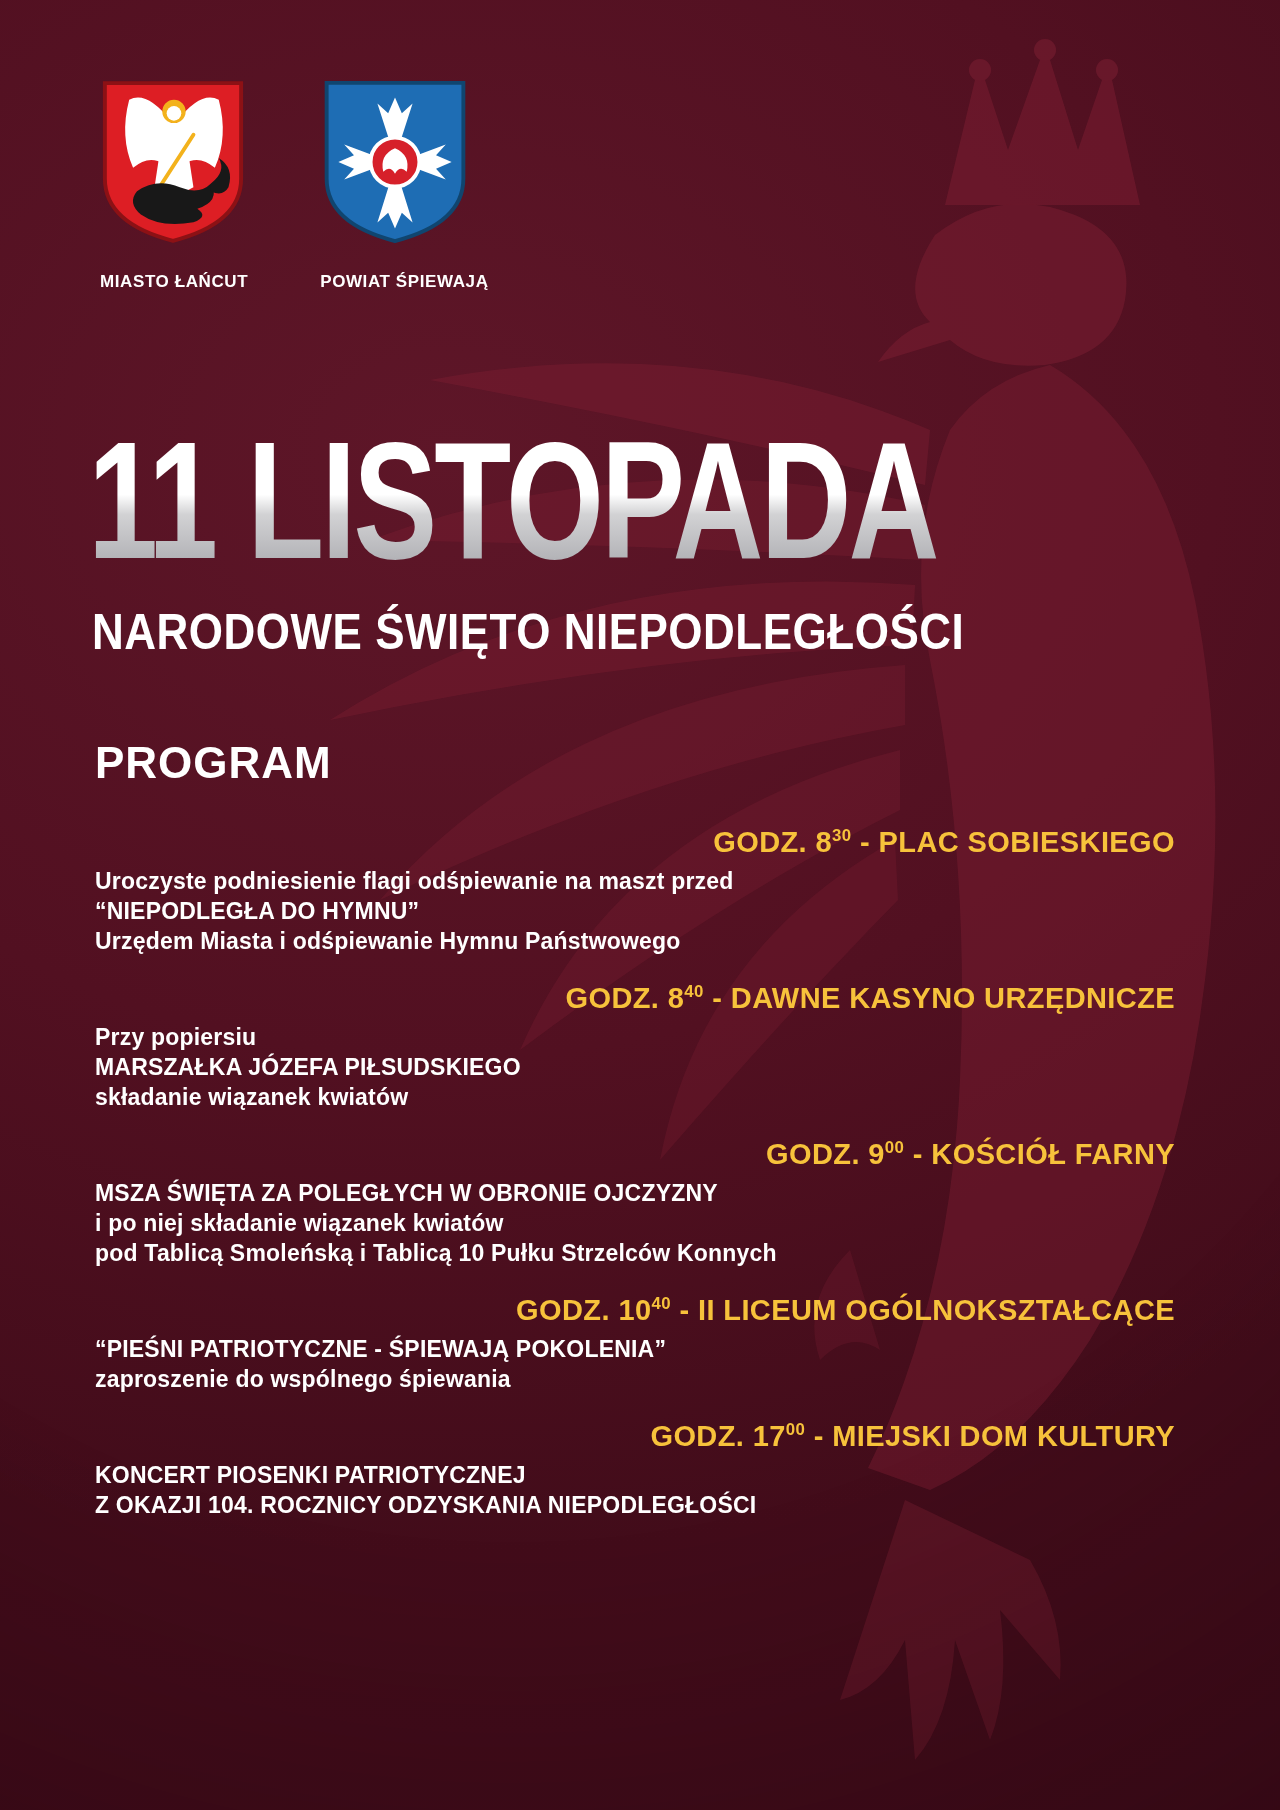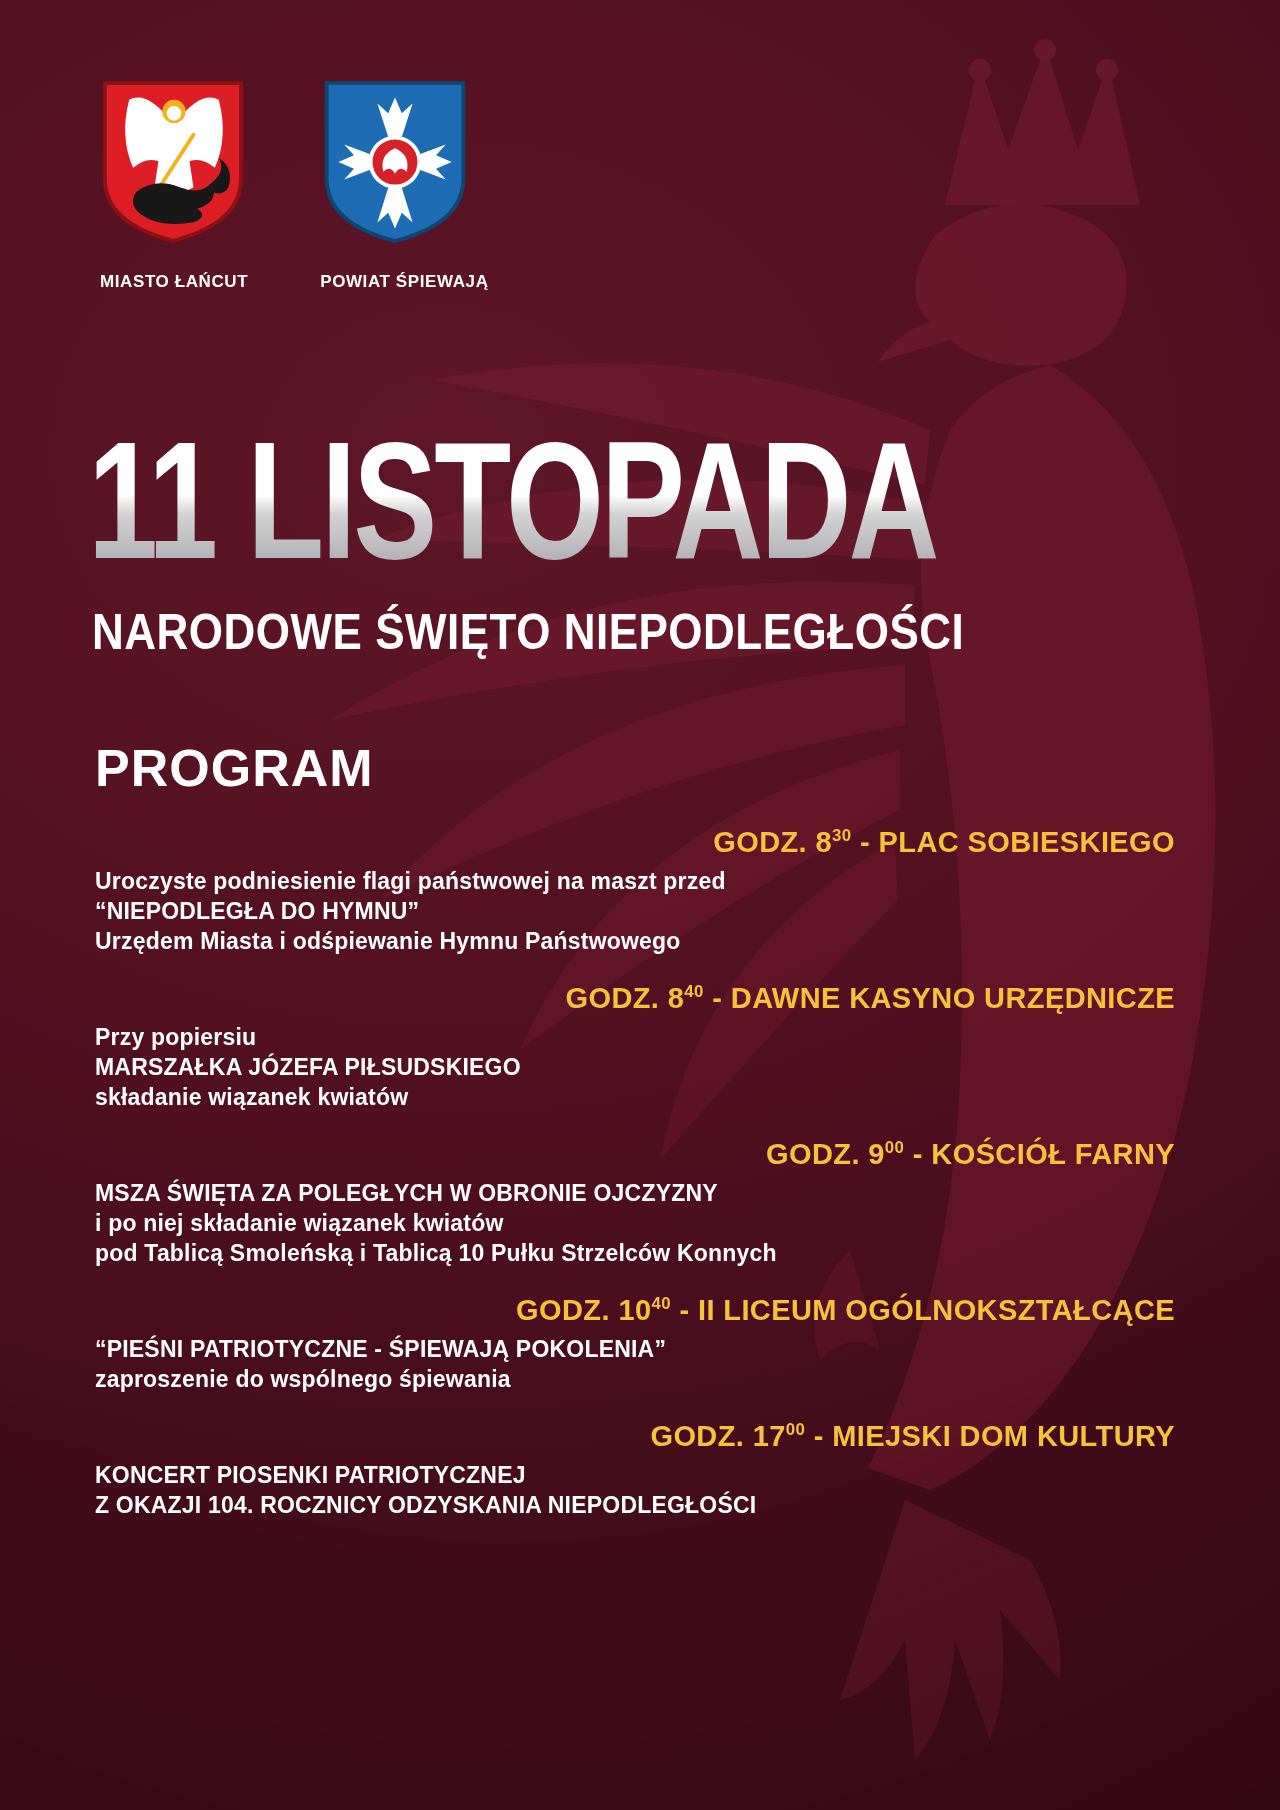--- a/index.html
+++ b/index.html
@@ -88,21 +88,21 @@
     letter-spacing: 0.5px;
     color: #ffffff;
     white-space: nowrap;
   }
 
   .program {
     position: absolute;
     top: 738px;
     left: 95px;
     margin: 0;
-    font-size: 52px;
+    font-size: 44px;
     font-weight: 800;
     letter-spacing: 1px;
     color: #ffffff;
   }
 
   
   .events {
     position: absolute;
     top: 826px;
     left: 95px;
@@ -196,21 +196,21 @@
     <div class="subtitle-wrap">
       <span class="subtitle">NARODOWE ŚWIĘTO NIEPODLEGŁOŚCI</span>
     </div>
 
     <h2 class="program">PROGRAM</h2>
 
     <section class="events">
 
       <article class="event">
         <h3 class="event-header"><span>GODZ. 8</span><sup class="sup">30</sup><span> - PLAC SOBIESKIEGO</span></h3>
-        <div class="event-line">Uroczyste podniesienie flagi państwowej na maszt przed</div>
+        <div class="event-line">Uroczyste podniesienie flagi odśpiewanie na maszt przed</div>
         <div class="event-line">“NIEPODLEGŁA DO HYMNU”</div>
         <div class="event-line">Urzędem Miasta i odśpiewanie Hymnu Państwowego</div>
       </article>
 
       <article class="event">
         <h3 class="event-header"><span>GODZ. 8</span><sup class="sup">40</sup><span> - DAWNE KASYNO URZĘDNICZE</span></h3>
         <div class="event-line">Przy popiersiu</div>
         <div class="event-line">MARSZAŁKA JÓZEFA PIŁSUDSKIEGO</div>
         <div class="event-line">składanie wiązanek kwiatów</div>
       </article>

